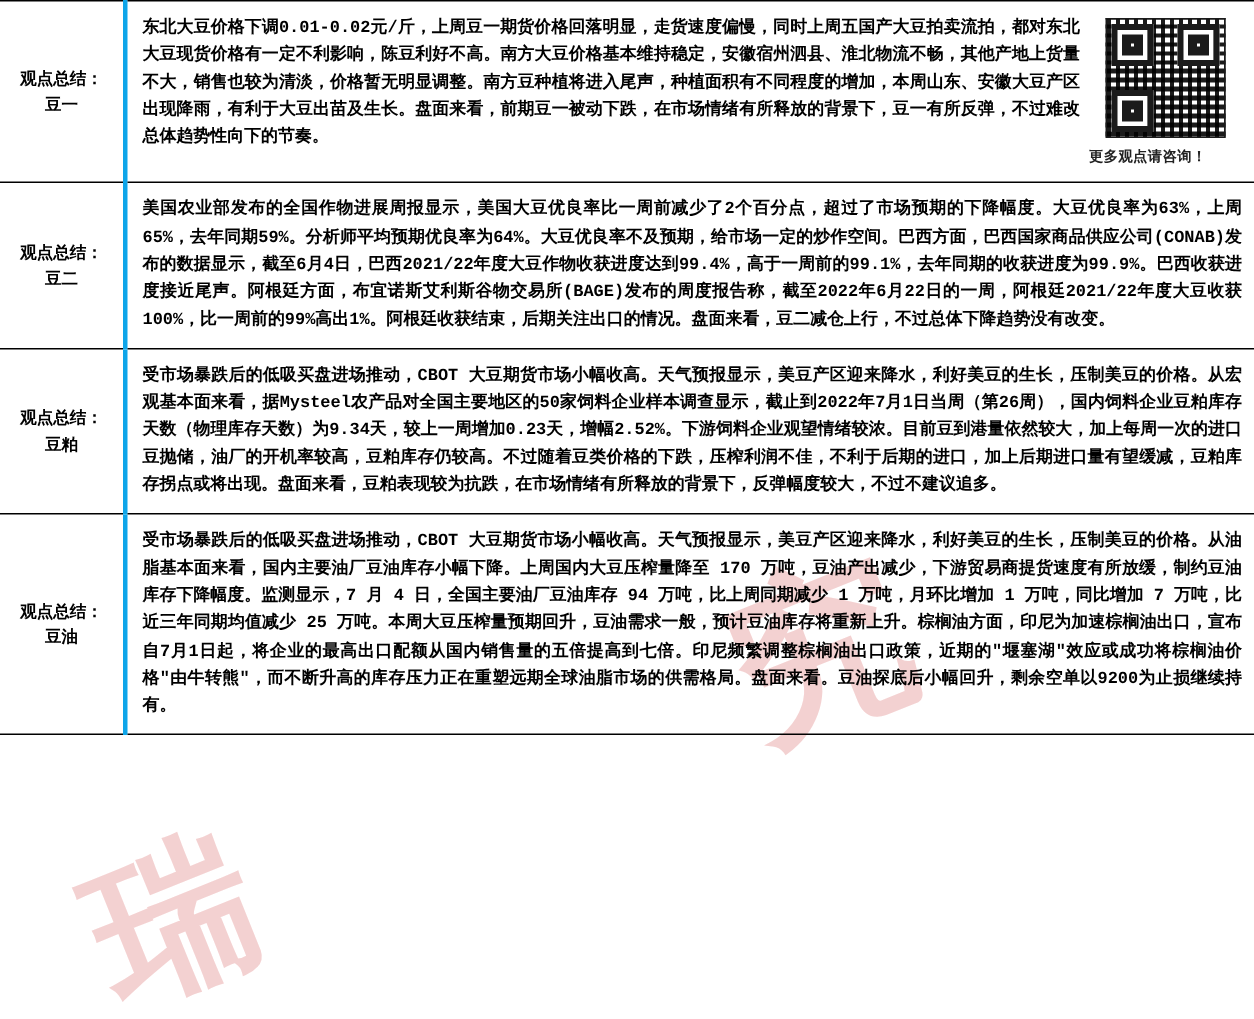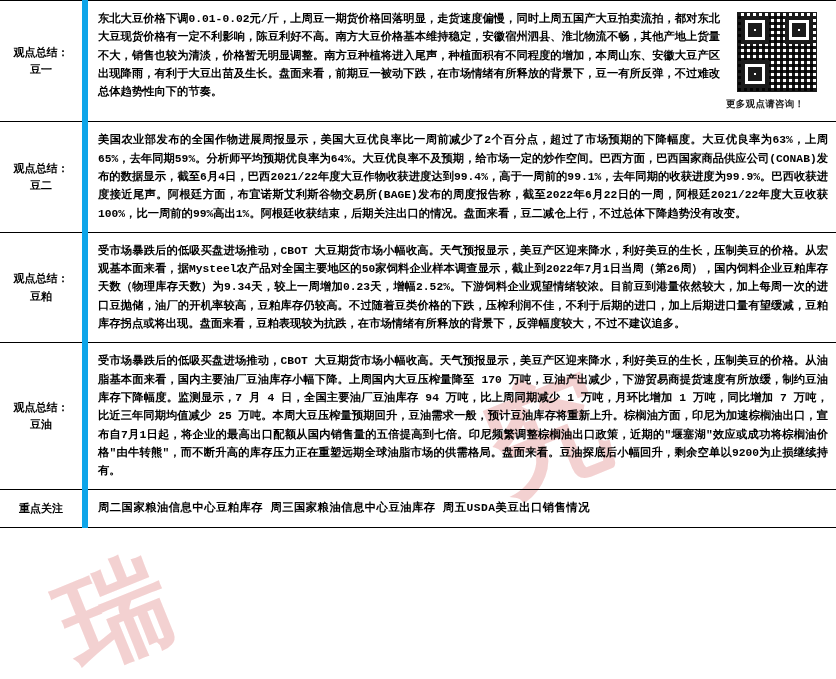--- a/index.html
+++ b/index.html
@@ -59,21 +59,21 @@
     vertical-align: middle;
     background: transparent;
   }
   td.label {
     width: 78px;
     text-align: center;
     font-size: 11px;
     font-weight: bold;
     line-height: 1.6;
     padding: 4px 2px;
-    border-right: 6px solid #0ea5e9;
+    border-right: 3px solid #0ea5e9;
     border-left: none;
     margin-top: 15px;
   }
   td.content {
     padding: 9px 8px 9px 10px;
     font-size: 11.3px;
     line-height: 1.62;
     text-align: justify;
     font-weight: bold;
     border-right: none;
@@ -199,20 +199,16 @@
       </tr>
 
       <tr>
         <td class="label">
           <div>观点总结：</div>
           <div>豆油</div>
         </td>
         <td class="content">受市场暴跌后的低吸买盘进场推动，CBOT 大豆期货市场小幅收高。天气预报显示，美豆产区迎来降水，利好美豆的生长，压制美豆的价格。从油脂基本面来看，国内主要油厂豆油库存小幅下降。上周国内大豆压榨量降至 170 万吨，豆油产出减少，下游贸易商提货速度有所放缓，制约豆油库存下降幅度。监测显示，7 月 4 日，全国主要油厂豆油库存 94 万吨，比上周同期减少 1 万吨，月环比增加 1 万吨，同比增加 7 万吨，比近三年同期均值减少 25 万吨。本周大豆压榨量预期回升，豆油需求一般，预计豆油库存将重新上升。棕榈油方面，印尼为加速棕榈油出口，宣布自7月1日起，将企业的最高出口配额从国内销售量的五倍提高到七倍。印尼频繁调整棕榈油出口政策，近期的"堰塞湖"效应或成功将棕榈油价格"由牛转熊"，而不断升高的库存压力正在重塑远期全球油脂市场的供需格局。盘面来看。豆油探底后小幅回升，剩余空单以9200为止损继续持有。</td>
       </tr>
 
-      <tr class="thick-bot">
-        <td class="label focus-label">重点关注</td>
-        <td class="content focus-content">周二国家粮油信息中心豆粕库存 周三国家粮油信息中心豆油库存 周五USDA美豆出口销售情况</td>
-      </tr>
     </tbody>
   </table>
 
 </div>
 
 </body></html>

